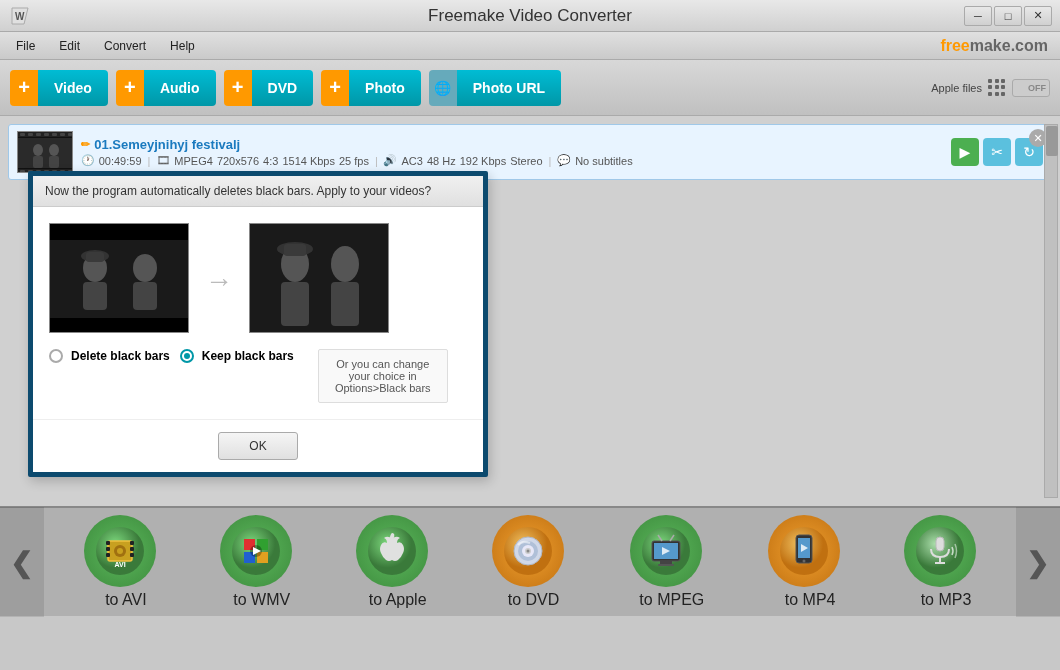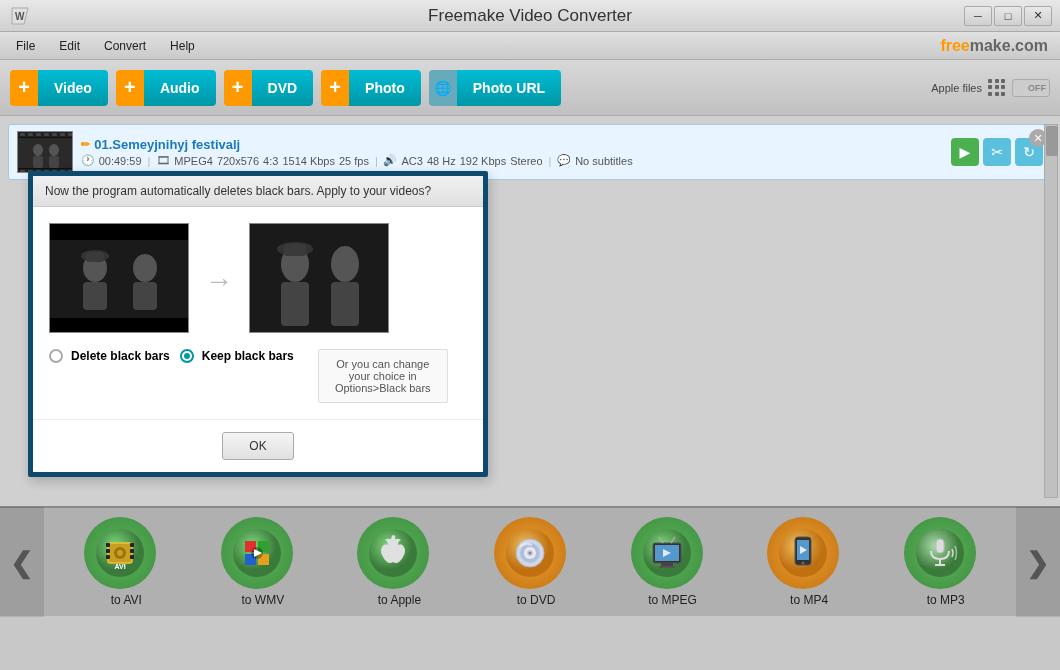--- a/index.html
+++ b/index.html
@@ -363,21 +363,21 @@
       text-align: center;
       border-radius: 2px;
     }
     #dialog-footer {
       display: flex;
       justify-content: center;
       padding: 12px 16px;
       border-top: 1px solid #eee;
     }
     #ok-btn {
-      width: 72px;
+      width: 80px;
       height: 28px;
       background: linear-gradient(to bottom, #f5f5f5, #e0e0e0);
       border: 1px solid #aaa;
       border-radius: 3px;
       cursor: pointer;
       font-size: 12px;
       color: #333;
       display: flex;
       align-items: center;
       justify-content: center;
@@ -434,21 +434,21 @@
     .convert-icon {
       width: 72px;
       height: 72px;
       border-radius: 50%;
       display: flex;
       align-items: center;
       justify-content: center;
       position: relative;
     }
     .convert-label {
-      font-size: 12px;
+      font-size: 16px;
       color: #222;
       font-weight: 500;
       margin-left: 12px;
     }
 
     
     .icon-avi { background: radial-gradient(circle, #5cb85c, #3d8b3d); }
     .icon-wmv { background: radial-gradient(circle, #5cb85c, #3d8b3d); }
     .icon-apple { background: radial-gradient(circle, #5cb85c, #3d8b3d); }
     .icon-dvd { background: radial-gradient(circle, #f0a030, #c07010); }

